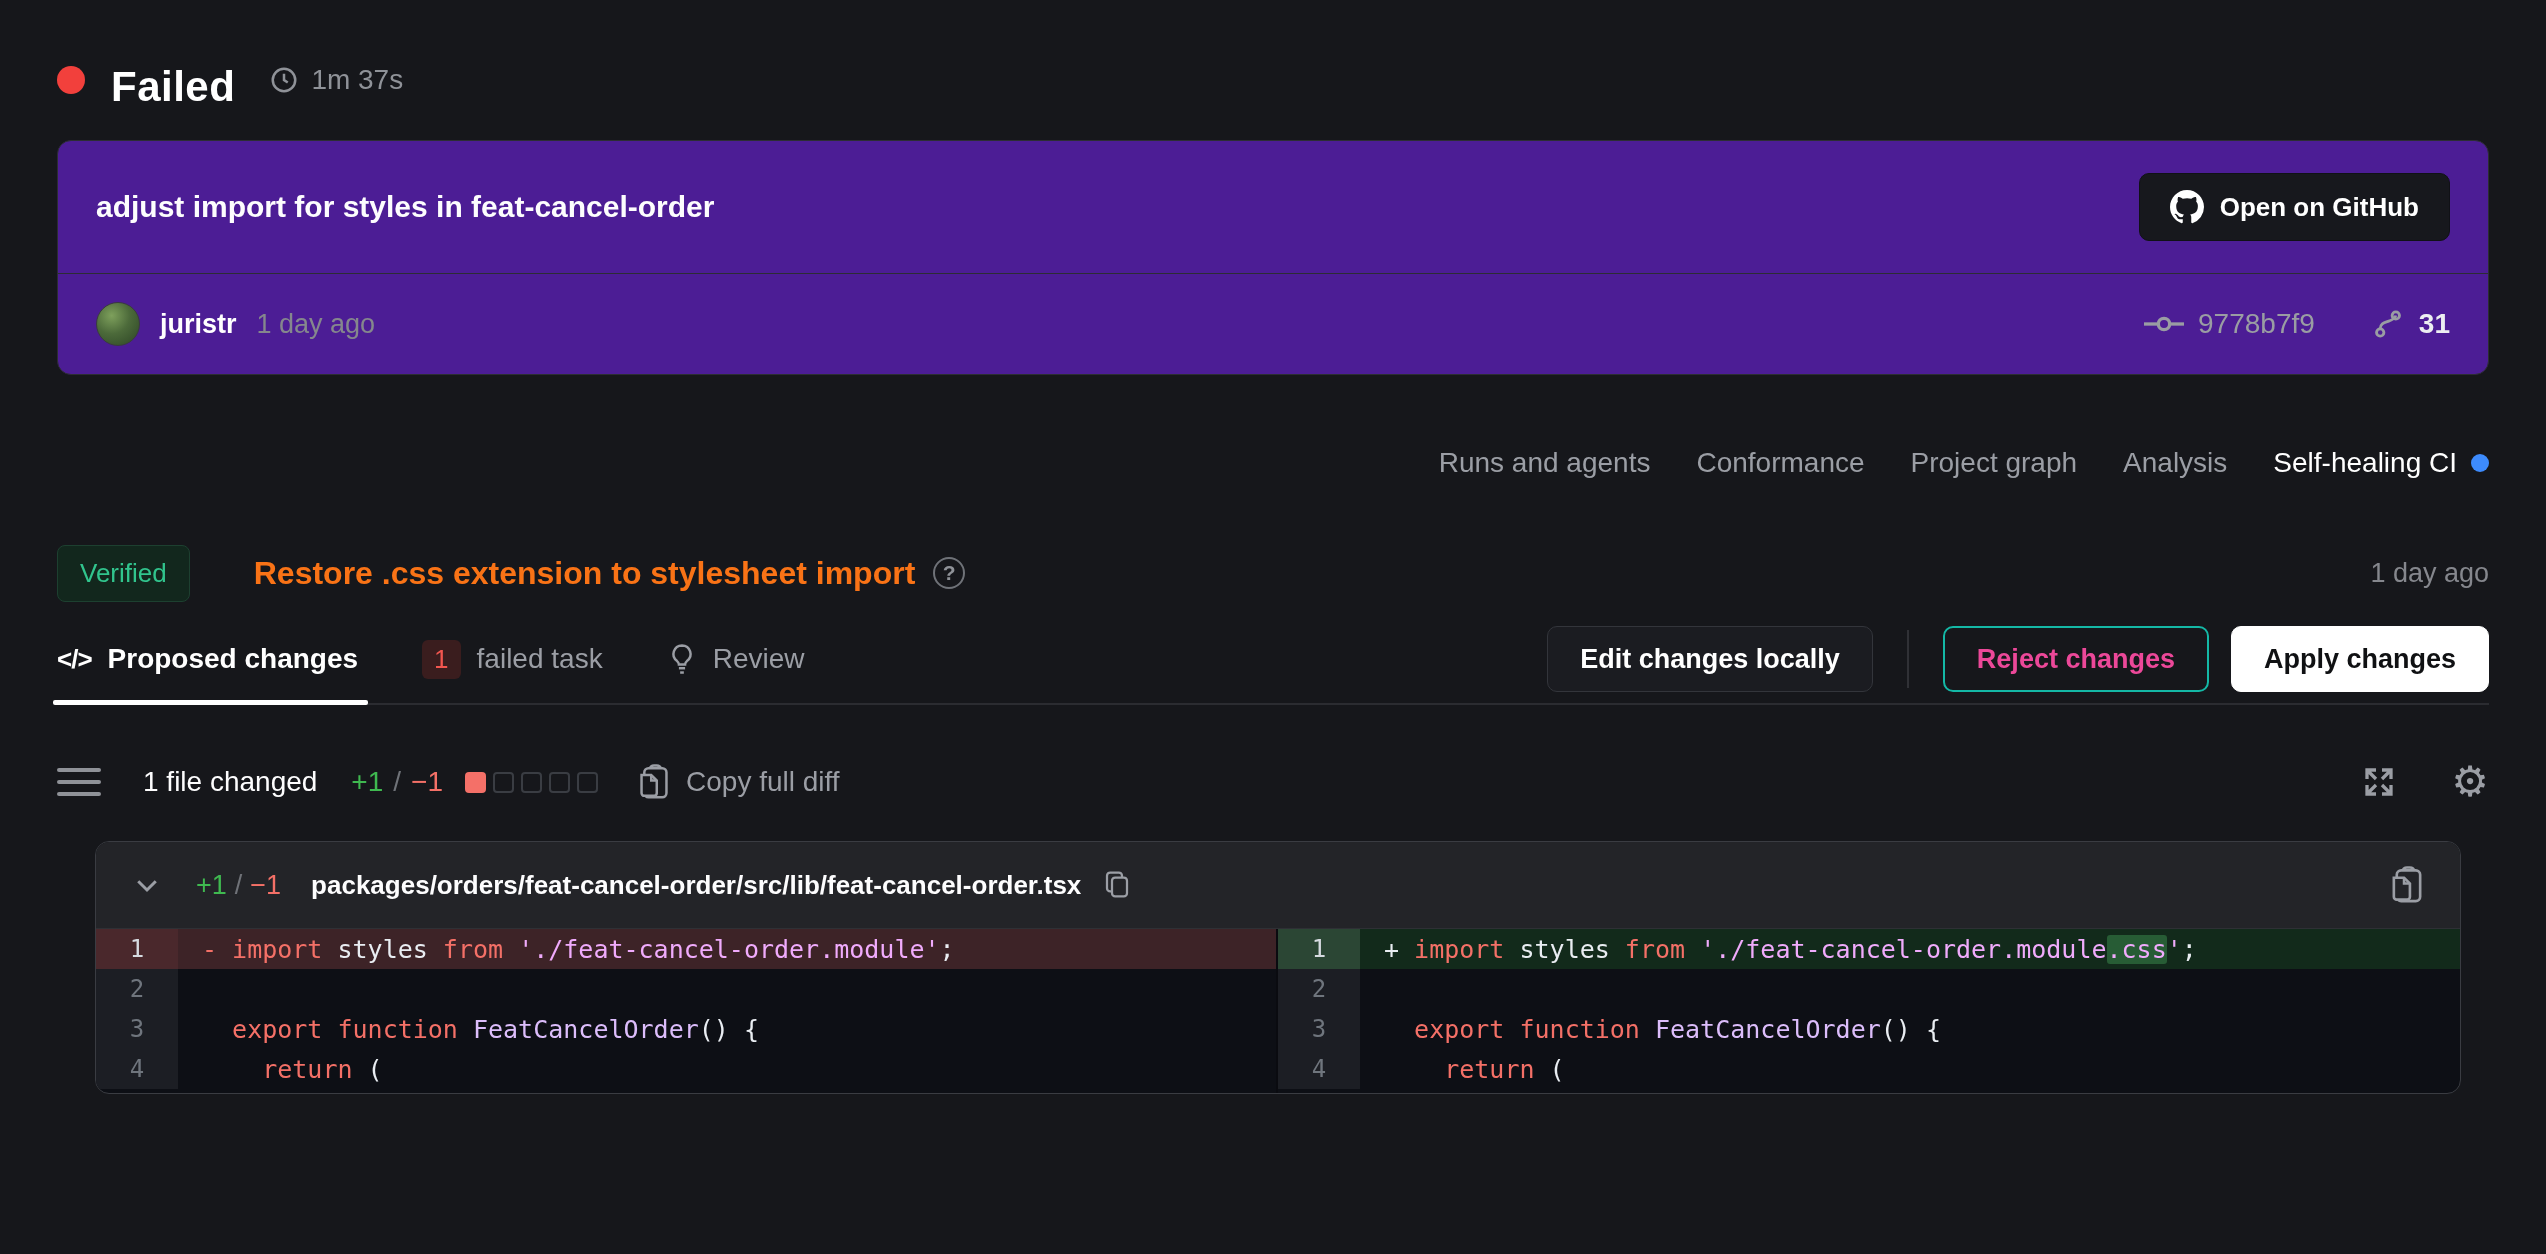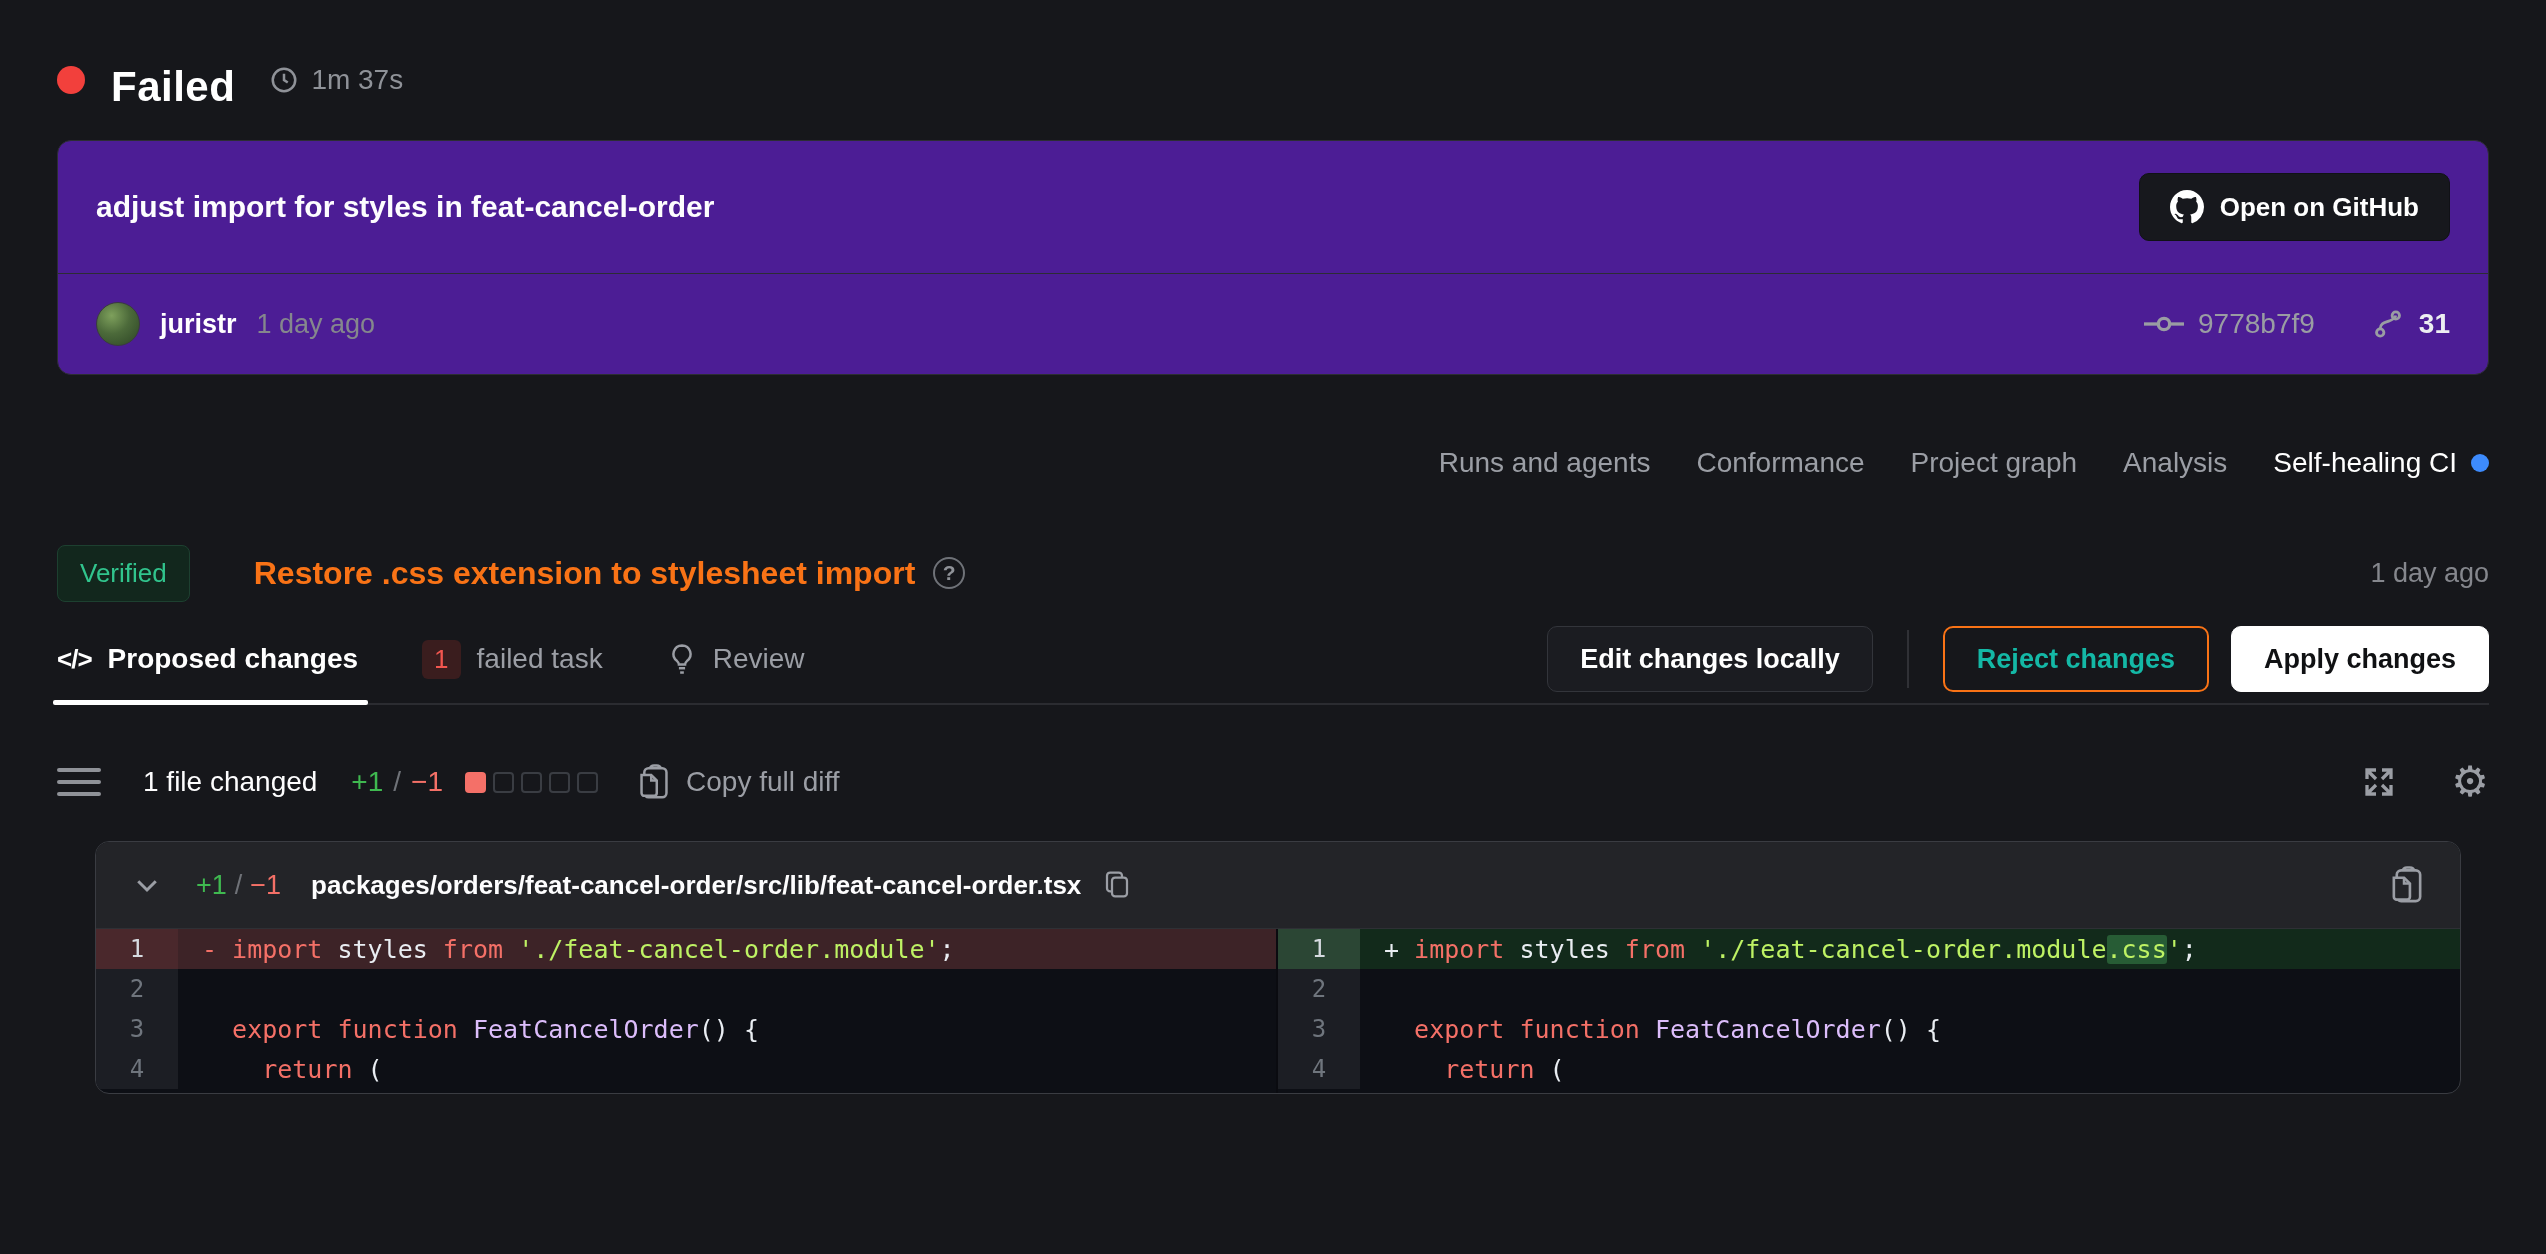--- a/index.html
+++ b/index.html
@@ -48,21 +48,21 @@
   .tabs { display:flex; align-items:center; gap:64px; height:100%; }
   .tab { display:flex; align-items:center; gap:16px; font-size:28px; color:#9b9ea5; height:100%; position:relative; cursor:pointer; }
   .tab.active { color:#fff; font-weight:600; }
   .tab.active::after { content:""; position:absolute; left:-4px; right:-10px; bottom:-2px; height:5px; background:#fff; border-radius:2px; }
   .code-glyph { font-size:26px; letter-spacing:-1px; color:#fff; font-weight:600; }
   .count-badge { background:#3a1d1e; color:#f2564f; border-radius:6px; font-size:26px; padding:4px 12px; }
   .actions { display:flex; align-items:center; }
   .btn { font-family:inherit; font-size:27px; font-weight:600; border-radius:10px; height:66px; padding:0 32px; cursor:pointer; }
   .btn-edit { background:#1b1c21; color:#fff; border:1px solid #33353b;text-align:right; }
   .v-sep { width:2px; height:58px; background:#303136; margin:0 34px; }
-  .btn-reject { background:transparent; color:#14b8a6; border:2px solid #f97316; margin-right:22px; }
+  .btn-reject { background:transparent; color:#ec4899; border:2px solid #14b8a6; margin-right:22px; }
   .btn-apply { background:#fff; color:#101113; border:1px solid #fff; }
 
   
   .diff-toolbar { display:flex; align-items:center; margin-top:44px; height:66px; }
   .hamburger { display:flex; flex-direction:column; gap:8px; width:44px; cursor:pointer; }
   .hamburger span { height:4px; background:#8f9298; border-radius:2px; }
   .files-changed { color:#fdfdfe; font-size:28px; margin-left:42px; }
   .stat-nums { display:flex; align-items:center; gap:10px; margin-left:34px; font-size:28px; }
   .plus { color:#3fb950; } .slash { color:#6f7278; } .minus { color:#f47067; }
   .stat-blocks { display:flex; gap:7px; margin-left:22px; }
@@ -83,21 +83,21 @@
   .diff-body { display:flex; }
   .pane { width:50%; padding-bottom:4px; }
   .pane.left { border-right:2px solid #0a0b10; }
   .dline { display:flex; height:40px; align-items:center; }
   .gut { width:82px; flex:none; align-self:stretch; display:flex; align-items:center; justify-content:center; font-family:"DejaVu Sans Mono", monospace; font-size:24px; color:#6f757d; background:#1c1e24; }
   .codetxt { flex:1; align-self:stretch; display:flex; align-items:center; padding-left:24px; font-family:"DejaVu Sans Mono", monospace; font-size:25px; white-space:pre; color:#e9edf2; }
   .dline.del .gut { background:#4a282c; color:#d6dae0; }
   .dline.del .codetxt { background:#3d2327; }
   .dline.add .gut { background:#2b4634; color:#d6dae0; }
   .dline.add .codetxt { background:#122a1b; }
-  .tok.k { color:#f47067; } .tok.s { color:#bef264; } .tok.f { color:#dcbdfb; } .tok.p { color:#e9edf2; }
+  .tok.k { color:#f47067; } .tok.s { color:#f0abfc; } .tok.f { color:#dcbdfb; } .tok.p { color:#e9edf2; }
   .tok.hl { background:#275c35; border-radius:3px; }
 </style>
 </head>
 <body>
 
 <div class="page">
 
   <div class="status-row">
     <span class="status-dot"></span>
     <span class="status-label">Failed</span>

